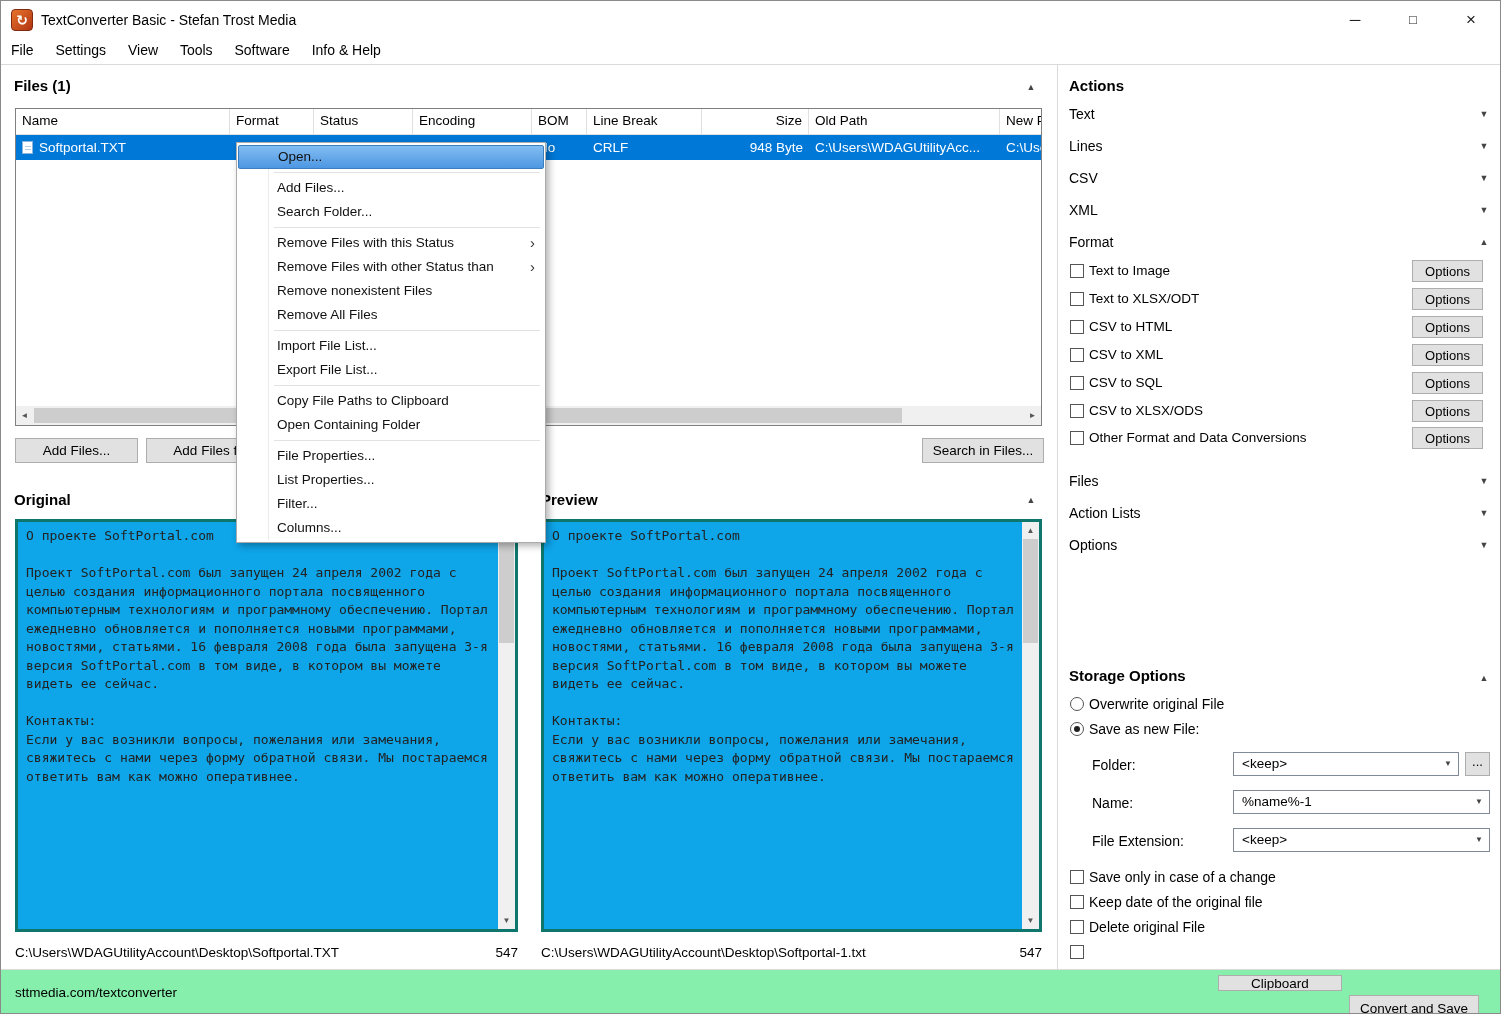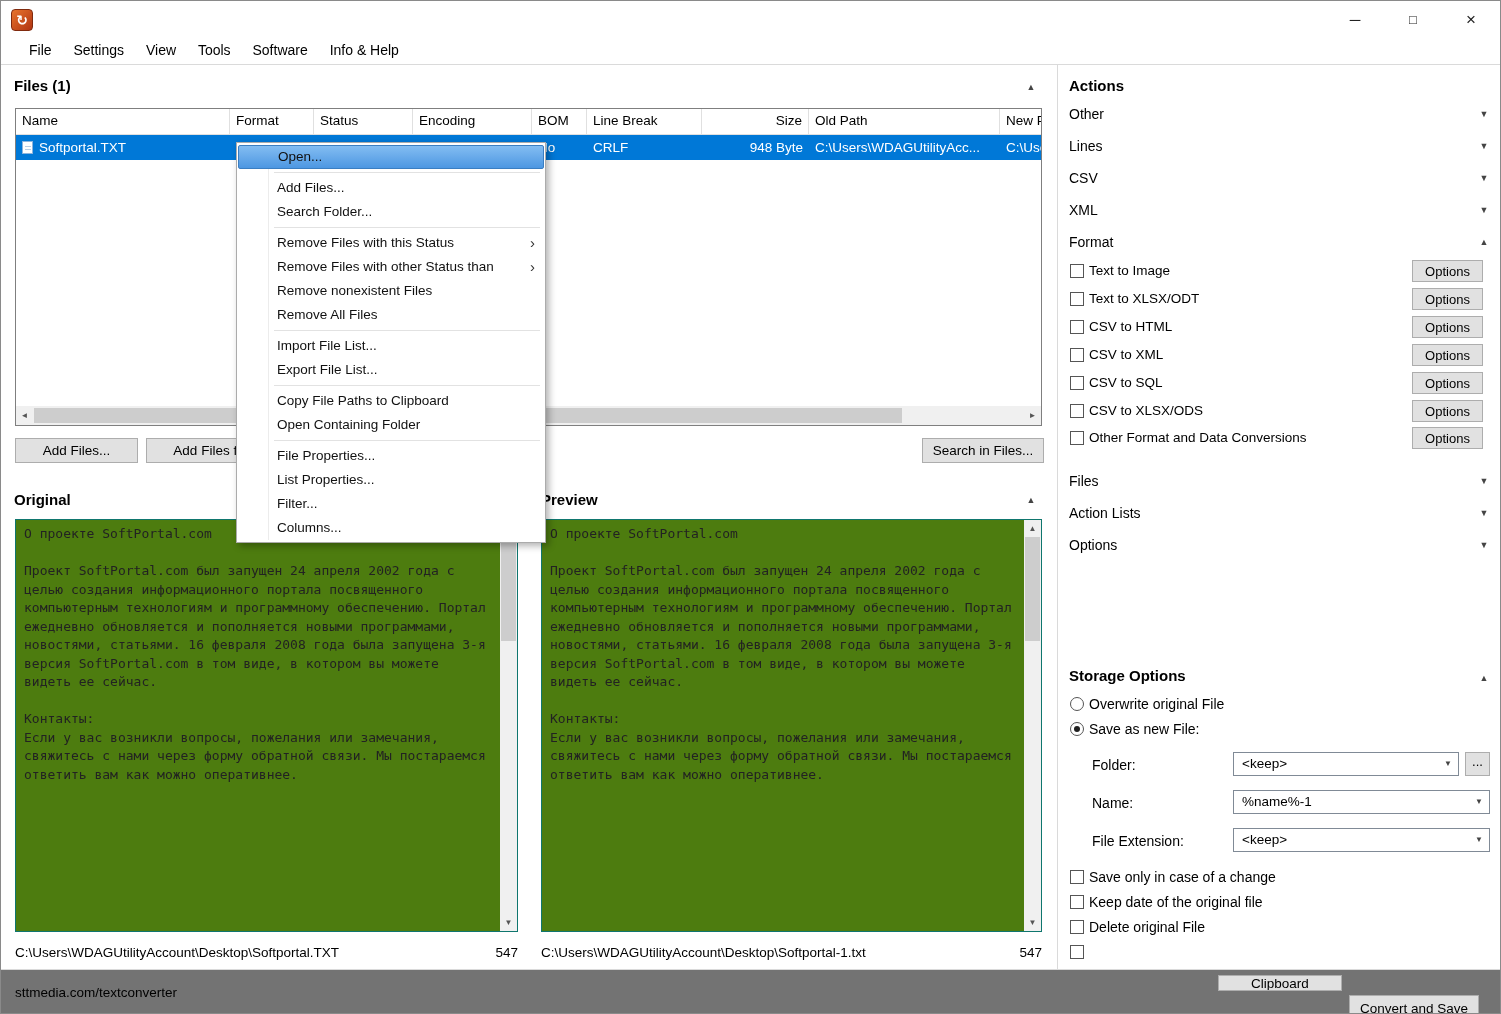--- a/index.html
+++ b/index.html
@@ -10,21 +10,21 @@
   
   .titlebar{position:absolute;left:0;top:0;right:0;height:38px;background:#fff;}
   .app-icon{position:absolute;left:10px;top:8px;width:22px;height:22px;border-radius:4px;
             background:linear-gradient(135deg,#e8742c,#b03412);border:1px solid #802a0e;
             color:#fff;font-size:14px;line-height:20px;text-align:center;font-weight:bold;box-sizing:border-box;}
   .win-title{position:absolute;left:40px;top:0;height:38px;line-height:38px;font-size:14px;}
   .win-btn{position:absolute;top:0;width:58px;height:38px;text-align:center;line-height:38px;font-size:15px;color:#222;}
 
   
   .menubar{position:absolute;left:0;top:38px;right:0;height:26px;border-bottom:1px solid #dadada;
-           font-size:14px;padding-left:19px;box-sizing:border-box;background:#fff;}
+           font-size:14px;padding-left:1px;box-sizing:border-box;background:#fff;}
   .menu-item{display:inline-block;padding:3px 9px;}
 
   
   .hdr{position:absolute;font-size:15px;font-weight:bold;}
   .chev{position:absolute;font-size:9px;color:#444;width:14px;height:14px;text-align:center;line-height:14px;}
 
   
   .ftable{position:absolute;left:14px;top:107px;width:1027px;height:318px;border:1px solid #7f7f7f;
           background:#fff;box-sizing:border-box;overflow:hidden;}
   .thead{display:flex;height:25px;border-bottom:1px solid #e0e0e0;font-size:13.5px;}
@@ -36,33 +36,33 @@
             background-image:linear-gradient(#b9cfe6 0 0),linear-gradient(#b9cfe6 0 0);
             background-size:6px 1px;background-position:2px 4px,2px 7px;background-repeat:no-repeat;}
   .hscroll{position:absolute;left:0;right:0;bottom:0;height:19px;background:#f0f0f0;}
   .sarrow{position:absolute;width:17px;height:19px;text-align:center;line-height:19px;font-size:8px;color:#555;}
   .hthumb{position:absolute;left:18px;width:868px;top:2px;height:15px;background:#cdcdcd;}
 
   .btn{position:absolute;background:#e1e1e1;border:1px solid #adadad;font-size:13.5px;
        display:flex;align-items:center;justify-content:center;box-sizing:border-box;white-space:nowrap;overflow:hidden;}
 
   
-  .textbox{position:absolute;top:518px;height:413px;border:1px solid #0f766e;background:#4d7c0f;box-sizing:border-box;padding-left:27px;}
+  .textbox{position:absolute;top:518px;height:413px;border:3px solid #0f766e;background:#0ea5e9;box-sizing:border-box;padding-left:27px;}
   .textcontent{position:absolute;left:8px;top:5px;right:22px;bottom:4px;
                font-family:"DejaVu Sans Mono","Liberation Mono",monospace;font-size:13px;line-height:18.5px;
                white-space:pre;overflow:hidden;color:#222;}
   .vscroll{position:absolute;right:0;top:0;bottom:0;width:17px;background:#f0f0f0;}
   .varrow{position:absolute;left:0;width:17px;height:17px;text-align:center;line-height:17px;font-size:8px;color:#555;}
   .vthumb{position:absolute;left:1px;right:1px;top:17px;height:104px;background:#cdcdcd;}
 
   .pathrow{position:absolute;top:944px;height:18px;display:flex;justify-content:space-between;font-size:13.5px;}
 
   
   .vdiv{position:absolute;left:1056px;top:64px;width:1px;height:904px;background:#dadada;}
-  .footer{position:absolute;left:0;top:968px;right:0;bottom:0;border-top:1px solid #dadada;background:#737373;box-sizing:border-box;}
+  .footer{position:absolute;left:0;top:968px;right:0;bottom:0;border-top:1px solid #dadada;background:#86efac;box-sizing:border-box;}
 
   
   .rpanel{position:absolute;left:1057px;top:64px;width:444px;height:904px;background:#fff;}
   .sec-label{position:absolute;font-size:14px;white-space:nowrap;}
   .cb{position:absolute;width:14px;height:14px;border:1px solid #555;background:#fff;box-sizing:border-box;}
   .radio{position:absolute;width:14px;height:14px;border:1px solid #555;border-radius:50%;background:#fff;box-sizing:border-box;}
   .radio.sel::after{content:'';position:absolute;left:3px;top:3px;width:6px;height:6px;border-radius:50%;background:#1f1f1f;}
   .cb-label{position:absolute;font-size:13.5px;white-space:nowrap;}
   .opt-btn{position:absolute;width:71px;height:22px;background:#e1e1e1;border:1px solid #adadad;
            font-size:13px;display:flex;align-items:center;justify-content:center;box-sizing:border-box;}
@@ -82,20 +82,21 @@
   .cm-sep{height:1px;background:#e2e2e2;margin:3px 4px 3px 36px;}
   .cm-arrow{position:absolute;right:9px;top:0;line-height:24px;font-size:15px;color:#333;}
 </style>
 </head>
 <body>
 
 <div id="app">
 
   <div class="titlebar">
     <div class="app-icon">↻</div>
+    <div class="win-title">TextConverter Basic - Stefan Trost Media</div>
     <div class="win-btn" style="right:116px;">─</div>
     <div class="win-btn" style="right:58px;font-size:13px;">□</div>
     <div class="win-btn" style="right:0;font-size:17px;">×</div>
   </div>
 
   <div class="menubar">
     <span class="menu-item">File</span>
     <span class="menu-item">Settings</span>
     <span class="menu-item">View</span>
     <span class="menu-item">Tools</span>
@@ -196,21 +197,21 @@
   <div class="pathrow" style="left:540px;width:501px;">
     <span>C:\Users\WDAGUtilityAccount\Desktop\Softportal-1.txt</span>
     <span>547</span>
   </div>
 
   <div class="vdiv"></div>
 
   <div class="rpanel">
     <div class="hdr" style="left:11px;top:12px;">Actions</div>
 
-    <div class="sec-label" style="left:11px;top:41px;">Other</div>
+    <div class="sec-label" style="left:11px;top:41px;">Text</div>
     <div class="chev" style="right:11px;top:42px;">▼</div>
 
     <div class="sec-label" style="left:11px;top:73px;">Lines</div>
     <div class="chev" style="right:11px;top:74px;">▼</div>
 
     <div class="sec-label" style="left:11px;top:105px;">CSV</div>
     <div class="chev" style="right:11px;top:106px;">▼</div>
 
     <div class="sec-label" style="left:11px;top:137px;">XML</div>
     <div class="chev" style="right:11px;top:138px;">▼</div>

